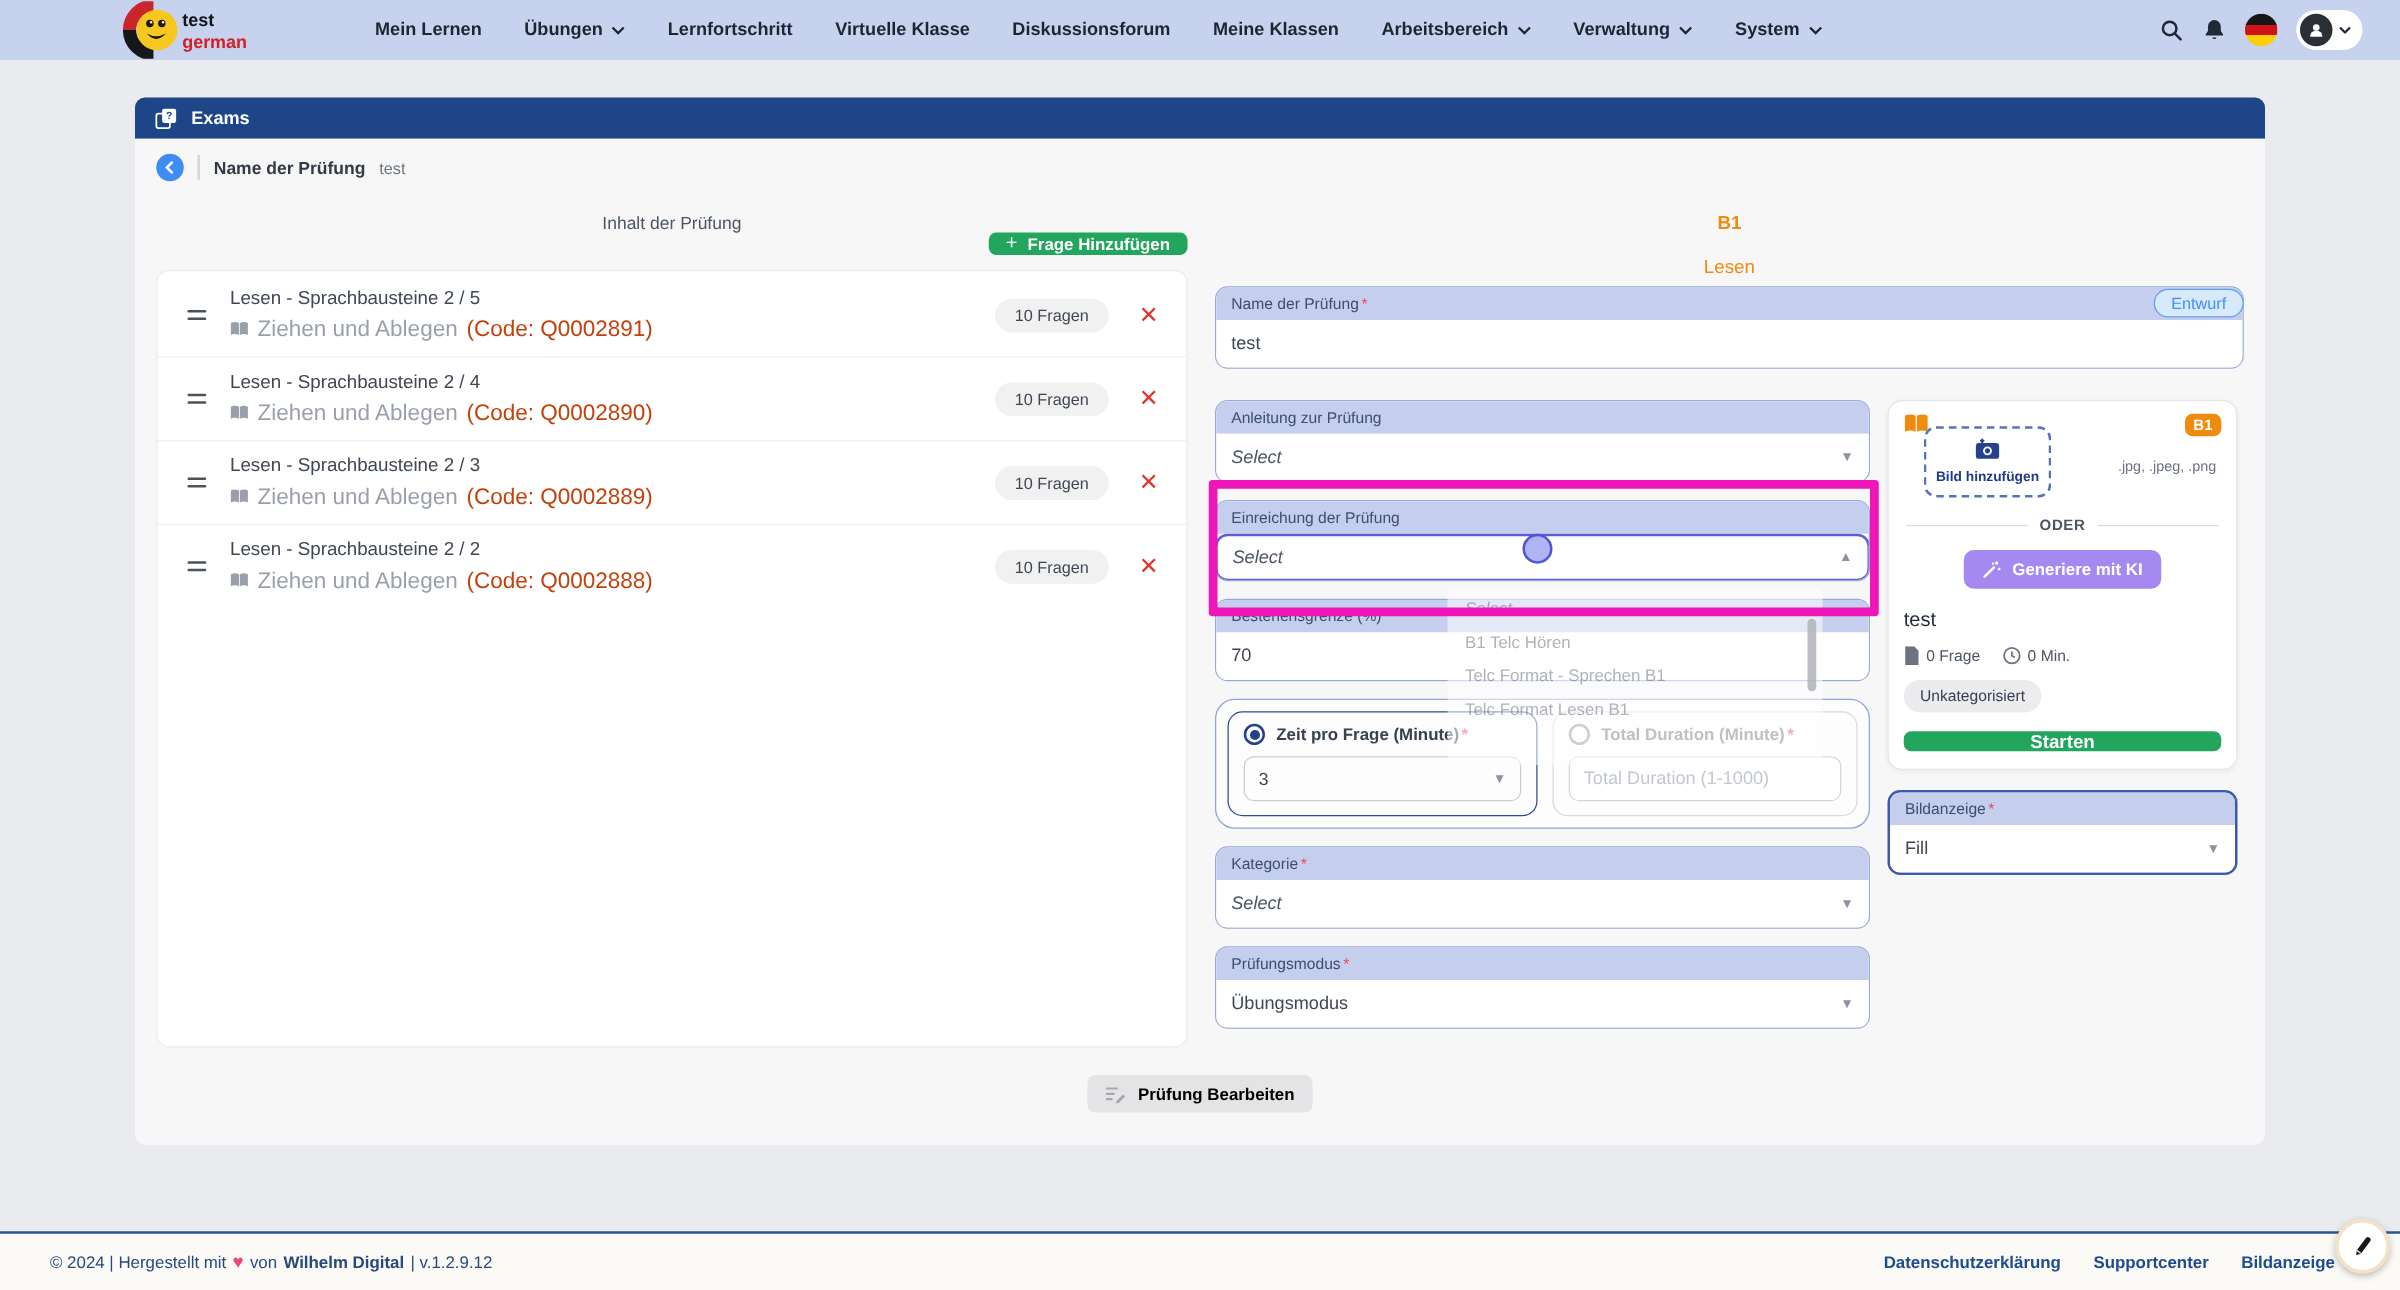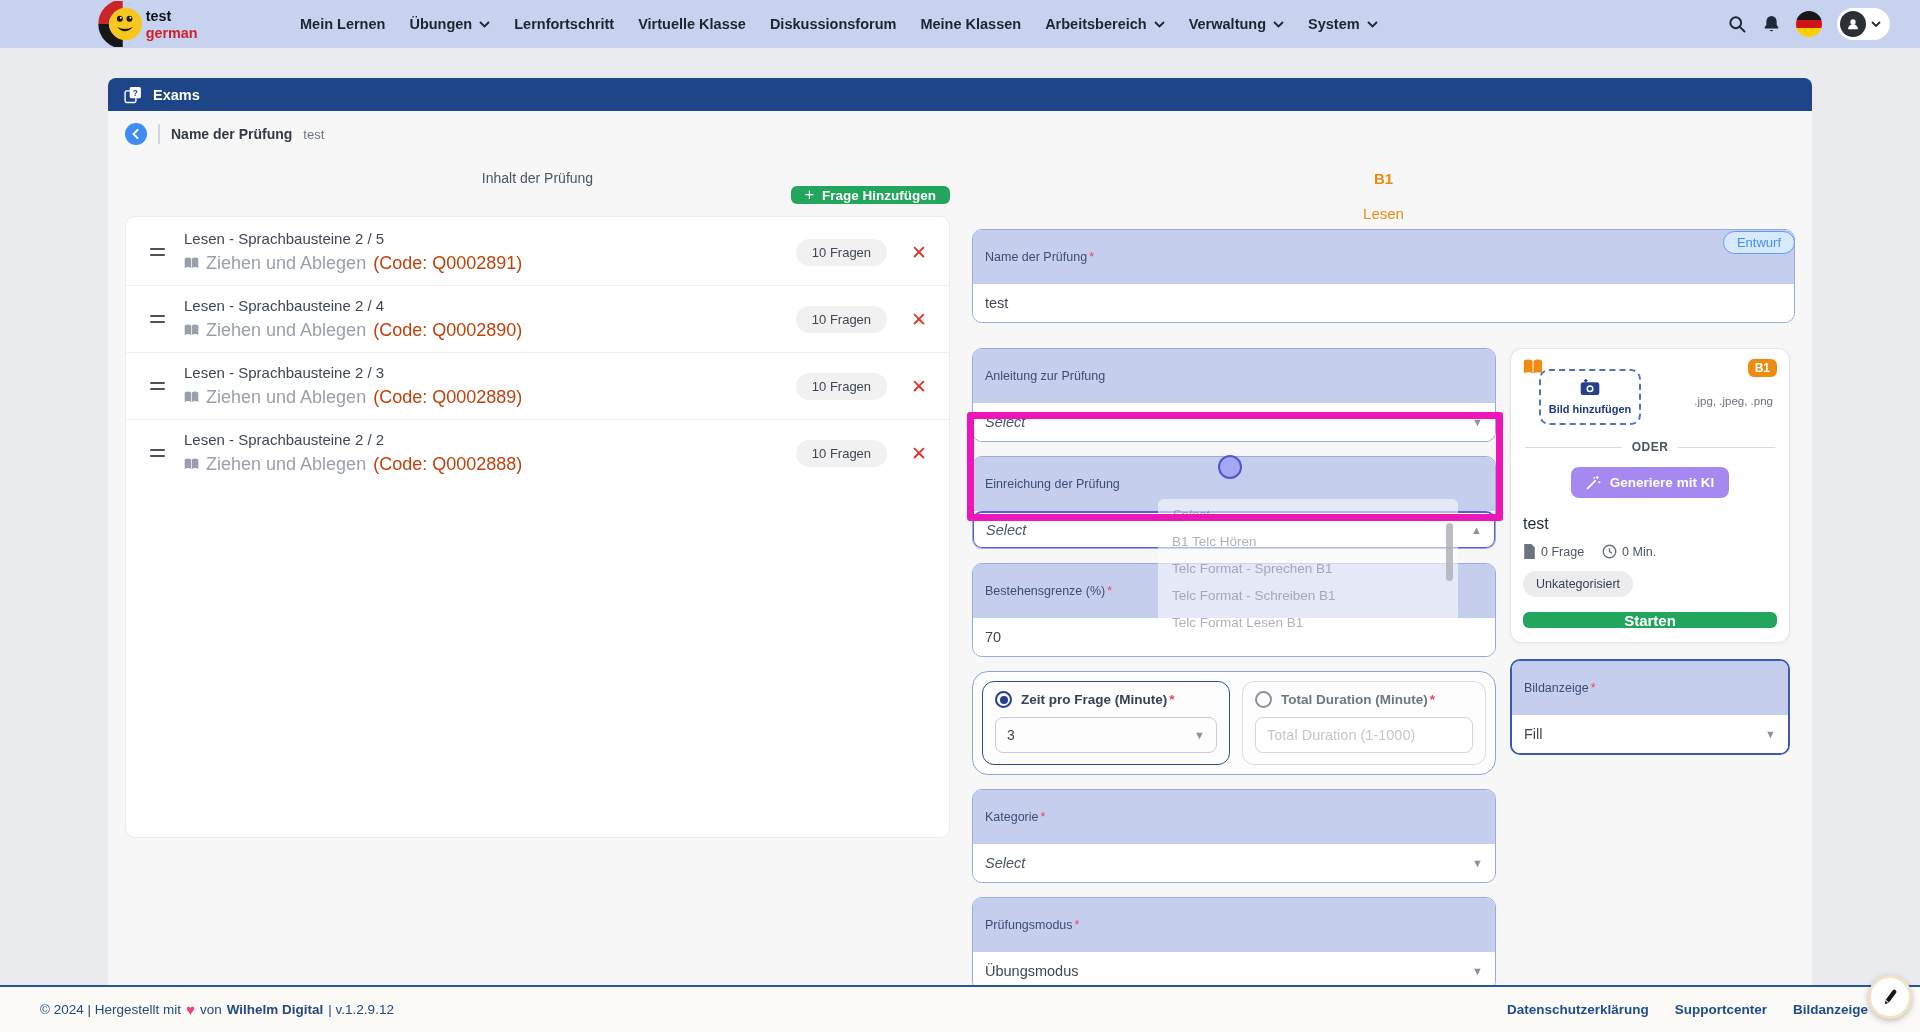--- a/index.html
+++ b/index.html
@@ -7,21 +7,21 @@
   body {
     font-family: "Liberation Sans", sans-serif;
     background:#eaebee;
     position:relative;
     overflow:hidden;
     color:#3f4753;
   }
   
   .navbar { height:48px; background:#c7d2ef; display:flex; align-items:center; padding-left:88px; }
   .brand { display:flex; align-items:center; }
-  .nav-items { display:flex; gap:24px; margin-left:62px; align-items:center; }
+  .nav-items { display:flex; gap:34px; margin-left:62px; align-items:center; }
   .nav-item { display:flex; align-items:center; gap:7px; font-size:14.5px; font-weight:600; color:#1c2530; cursor:pointer; }
   .nav-chev svg { display:block; }
   .nav-right { margin-left:auto; display:flex; align-items:center; gap:15px; padding-right:30px; }
   .icon-btn { display:flex; align-items:center; cursor:pointer; }
   .flag { width:26px; height:26px; border-radius:50%; overflow:hidden; display:flex; flex-direction:column; }
   .flag div { flex:1; }
   .flag .f1{ background:#17171a } .flag .f2{ background:#d01317 } .flag .f3{ background:#ffce00 }
   .avatar-pill { background:#fff; border-radius:17px; height:32px; display:flex; align-items:center; gap:5px; padding:3px 9px 3px 3px; cursor:pointer; }
   .avatar-circle { width:26px; height:26px; border-radius:50%; background:#2b2f36; display:flex; align-items:center; justify-content:center; }
 
@@ -57,21 +57,21 @@
   .li-badge { margin-left:auto; background:#f1f1f2; border-radius:15px; padding:6px 16px; font-size:13px; color:#3f4753; }
   .li-x { color:#e0352b; font-size:19px; line-height:1; margin:0 6px 0 24px; cursor:pointer; }
 
   
   .rp-head { display:flex; align-items:center; gap:9px; }
   .rp-level { color:#ef8b0e; font-weight:700; font-size:15px; }
   .rp-skill { color:#ef8b0e; font-size:15px; }
   .status-pill { margin-left:auto; border:1.5px solid #5f9df5; background:#d8e9fc; color:#4090f7; border-radius:13px; padding:3px 13px; font-size:13px; }
 
   .fieldgroup { border:1px solid #98a9db; border-radius:10px; background:#fff; overflow:hidden; }
-  .fg-head { background:#c5cfed; padding:20px 12px; font-size:12.5px; color:#3c4e74; }
+  .fg-head { background:#c5cfed; padding:6px 12px; font-size:12.5px; color:#3c4e74; }
   .req { color:#f4415f; margin-left:2px; }
   .fg-body { padding:8px 12px; display:flex; align-items:center; min-height:38px; font-size:14.5px; color:#3f4753; background:#fff; }
   .chev { margin-left:auto; color:#8a93a3; font-size:11px; }
   .italic { font-style:italic; color:#4b5563; }
   .name-group { margin-top:25px; }
 
   .form-row { display:flex; gap:14px; margin-top:25px; }
   .form-col { width:524px; position:relative; }
   .form-col > .fieldgroup { margin-bottom:14px; }
   .focused-body { border:2px solid #5a5fd8; border-radius:10px; margin:0 -1px -1px; }
@@ -424,21 +424,20 @@
               <div class="fg-body">
                 <span>Übungsmodus</span>
                 <span class="chev">▼</span>
               </div>
             </div>
 
             <div class="ghost-dd">
               <div class="ghost-opt sel">Select</div>
               <div class="ghost-opt">B1 Telc Hören</div>
               <div class="ghost-opt">Telc Format - Sprechen B1</div>
-              <div class="ghost-opt">Telc Format - Schreiben B1</div>
               <div class="ghost-opt">Telc Format Lesen B1</div>
               <div class="ghost-scroll"></div>
             </div>
 
             <div class="highlight-box"></div>
             <div class="cursor-dot"></div>
           </div>
 
           <div class="card-col">
             <div class="preview-card">

